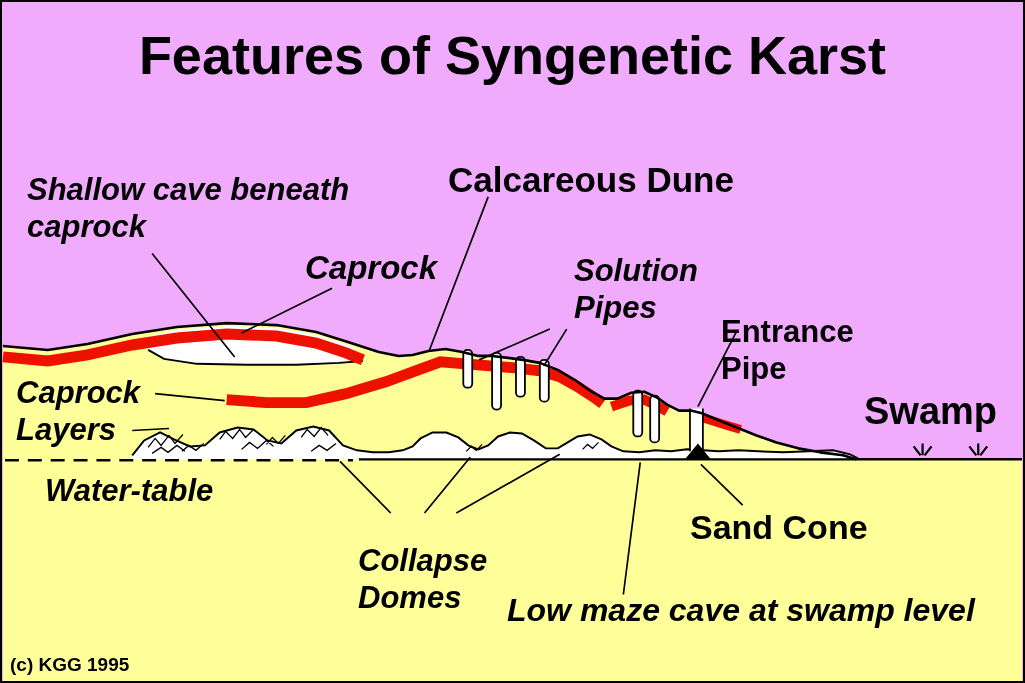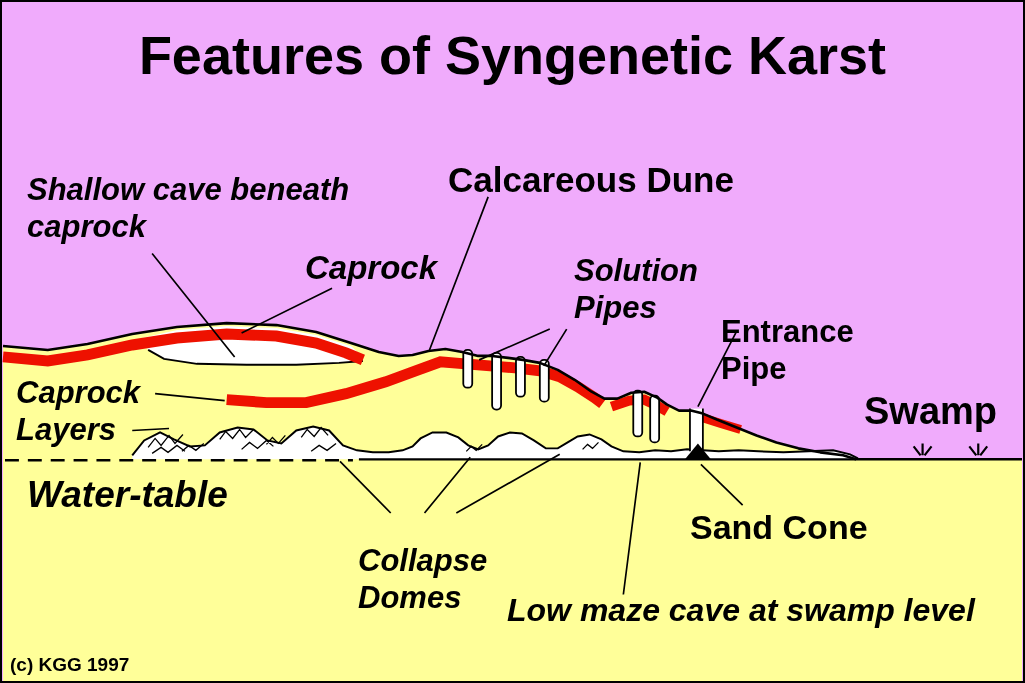--- a/index.html
+++ b/index.html
@@ -23,21 +23,21 @@
   .italic{font-style:italic;}
   .nowrap{white-space:nowrap;}
   #lbl-title{left:0;right:0;top:22px;text-align:center;font-size:54px;letter-spacing:0px;}
   #lbl-shallow{left:25px;top:170px;width:400px;font-size:31px;}
   #lbl-dune{left:446px;top:157px;font-size:35px;}
   #lbl-caprock{left:303px;top:247px;font-size:33px;}
   #lbl-solution{left:533px;top:251px;width:165px;font-size:31px;margin-left:39px;}
   #lbl-entrance{left:719px;top:268px;width:168px;font-size:31px;margin-top:44px;}
   #lbl-calcrete{left:14px;top:373px;width:168px;font-size:31px;}
   #lbl-swamp{left:862px;top:387px;font-size:38px;}
-  #lbl-water{left:25px;top:471px;font-size:37px;}
+  #lbl-water{left:43px;top:471px;font-size:31px;}
   #lbl-collapse{left:356px;top:517px;width:175px;font-size:31px;margin-top:24px;}
   #lbl-sand{left:688px;top:505px;font-size:34px;}
   #lbl-maze{left:505px;top:590px;font-size:32px;}
   #lbl-copy{left:8px;top:652px;font-size:19px;}
 </style>
 </head>
 <body>
 
 <div id="canvas">
 
@@ -115,15 +115,15 @@
   <div class="lbl nowrap" id="lbl-dune">Calcareous Dune</div>
   <div class="lbl italic nowrap" id="lbl-caprock">Caprock</div>
   <div class="lbl italic" id="lbl-solution">Solution Pipes</div>
   <div class="lbl" id="lbl-entrance">Entrance Pipe</div>
   <div class="lbl italic" id="lbl-calcrete">Caprock Layers</div>
   <div class="lbl nowrap" id="lbl-swamp">Swamp</div>
   <div class="lbl italic nowrap" id="lbl-water">Water-table</div>
   <div class="lbl italic" id="lbl-collapse">Collapse Domes</div>
   <div class="lbl nowrap" id="lbl-sand">Sand Cone</div>
   <div class="lbl italic nowrap" id="lbl-maze">Low maze cave at swamp level</div>
-  <div class="lbl nowrap" id="lbl-copy">(c) KGG 1997</div>
+  <div class="lbl nowrap" id="lbl-copy">(c) KGG 1995</div>
 
 </div>
 
 </body></html>

